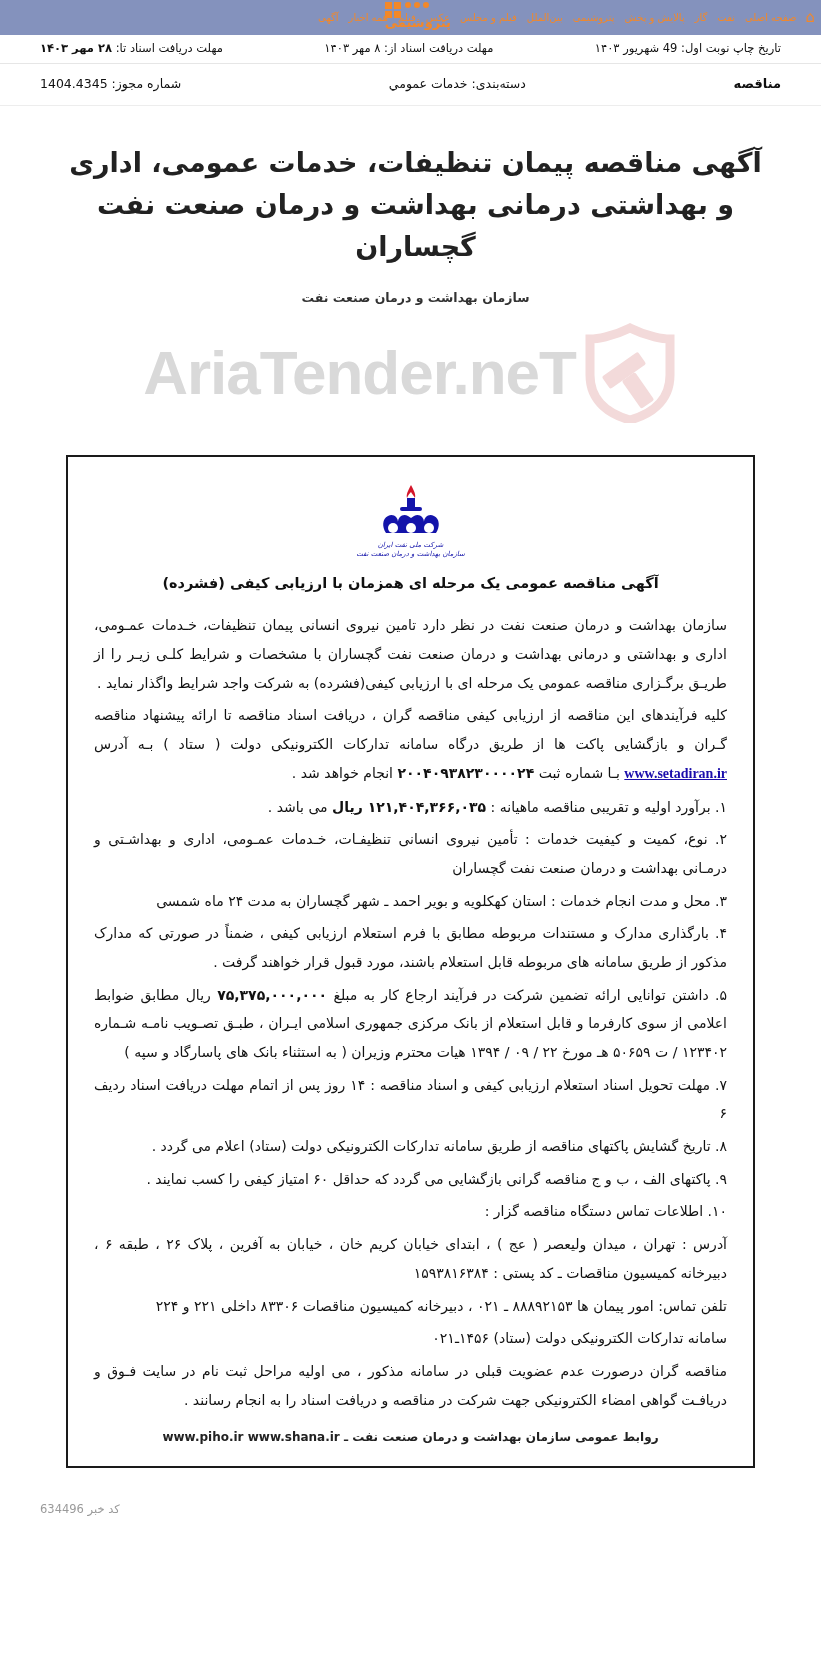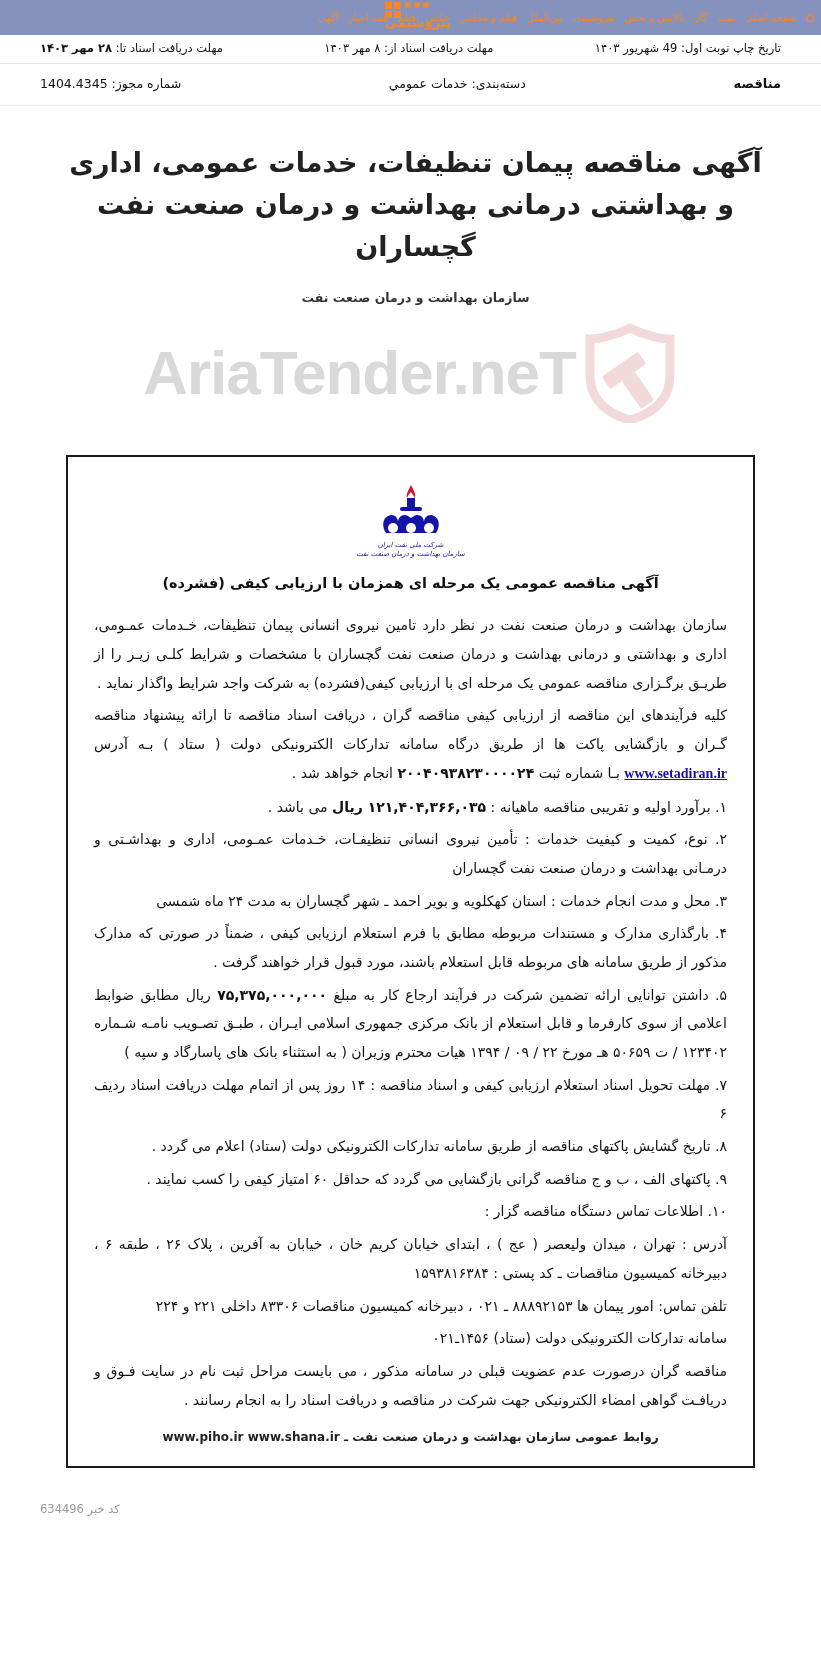--- a/index.html
+++ b/index.html
@@ -332,21 +332,21 @@
       </p>
 
       <p>۷. مهلت تحویل اسناد استعلام ارزیابی کیفی و اسناد مناقصه :  ۱۴ روز پس از اتمام مهلت دریافت اسناد ردیف ۶</p>
       <p>۸. تاریخ گشایش پاکتهای مناقصه از طریق سامانه تدارکات الکترونیکی دولت (ستاد) اعلام می گردد .</p>
       <p>۹. پاکتهای الف ، ب و ج مناقصه گرانی بازگشایی می گردد که حداقل ۶۰ امتیاز کیفی را کسب نمایند .</p>
       <p>۱۰. اطلاعات تماس دستگاه مناقصه گزار :</p>
 
       <p>آدرس : تهران ، میدان ولیعصر ( عج ) ، ابتدای خیابان کریم خان ، خیابان به آفرین ، پلاک ۲۶ ، طبقه ۶ ، دبیرخانه کمیسیون مناقصات ـ کد پستی : ۱۵۹۳۸۱۶۳۸۴</p>
       <p>تلفن تماس: امور پیمان ها  ۸۸۸۹۲۱۵۳ ـ ۰۲۱ ، دبیرخانه کمیسیون مناقصات ۸۳۳۰۶ داخلی ۲۲۱ و ۲۲۴</p>
       <p>سامانه تدارکات الکترونیکی دولت (ستاد) ۱۴۵۶ـ۰۲۱</p>
-      <p>مناقصه گران درصورت عدم عضویت قبلی در سامانه مذکور ، می بایست مراحل ثبت نام در سایت فـوق و دریافـت گواهی امضاء الکترونیکی جهت شرکت در مناقصه و دریافت اسناد را به انجام رسانند .</p>
+      <p>مناقصه گران درصورت عدم عضویت قبلی در سامانه مذکور ، می اولیه مراحل ثبت نام در سایت فـوق و دریافـت گواهی امضاء الکترونیکی جهت شرکت در مناقصه و دریافت اسناد را به انجام رسانند .</p>
     </div>
 
     <div class="doc-footer-line">
       <span>روابط عمومی سازمان بهداشت و درمان صنعت نفت</span>
       <span>ـ</span>
       <span class="ltr">www.piho.ir  www.shana.ir</span>
     </div>
 
   </div>
 </div>

